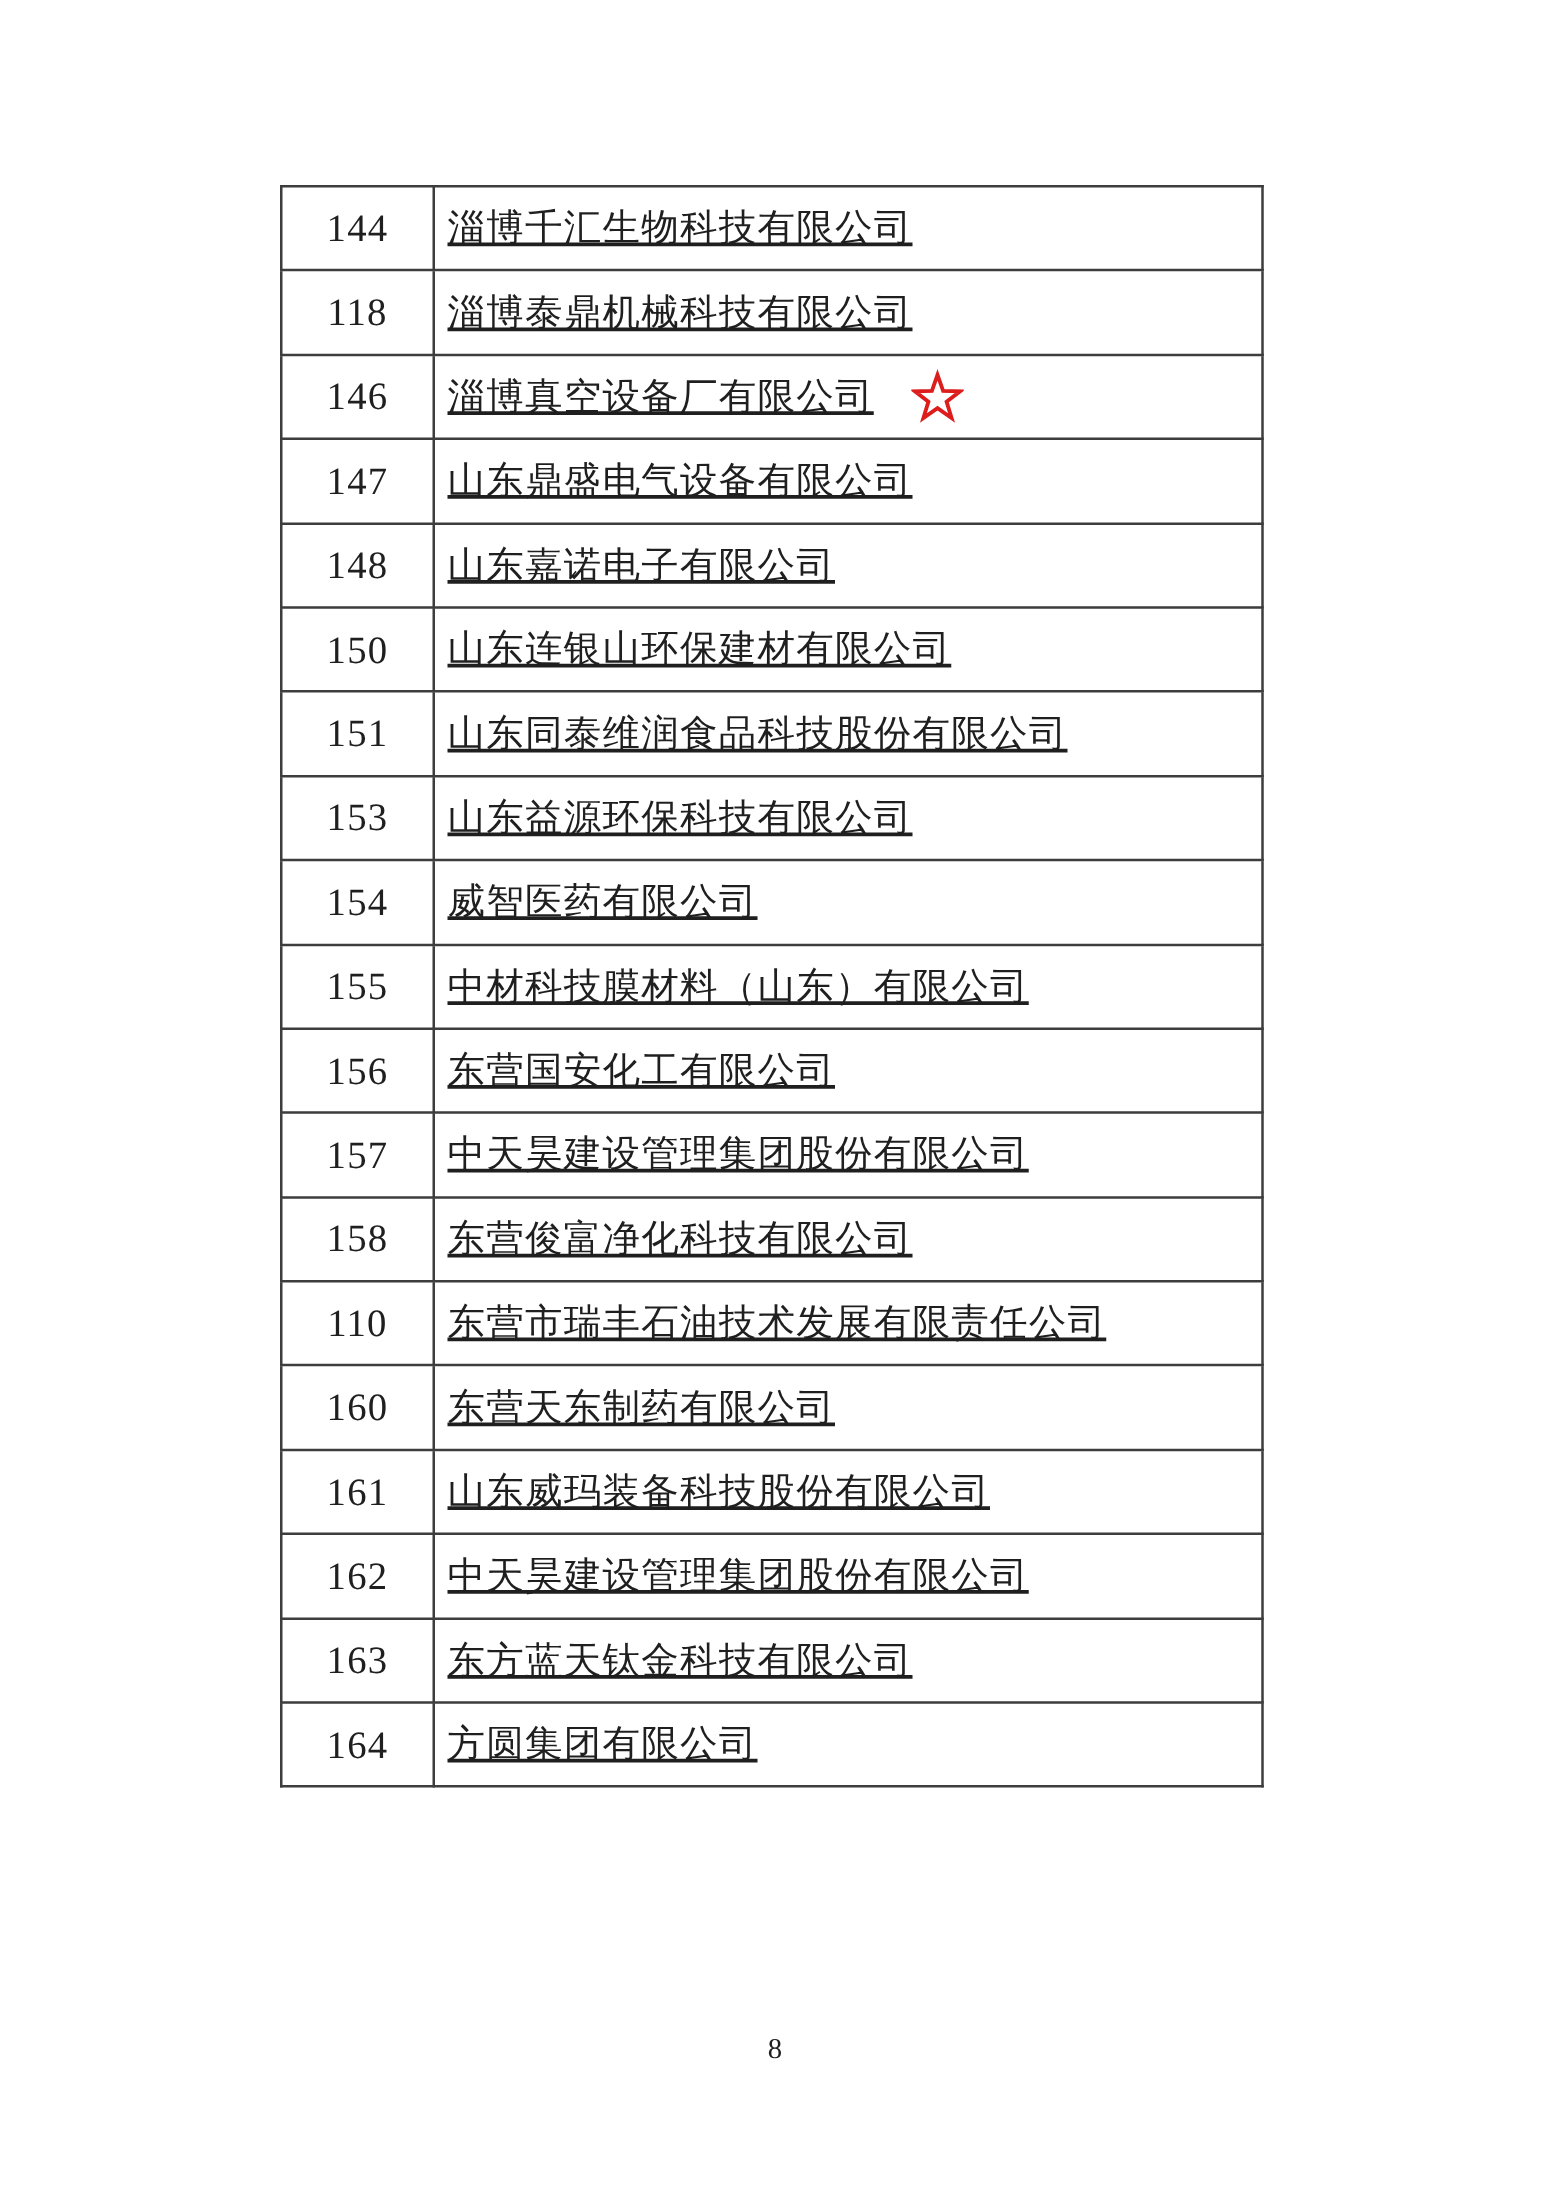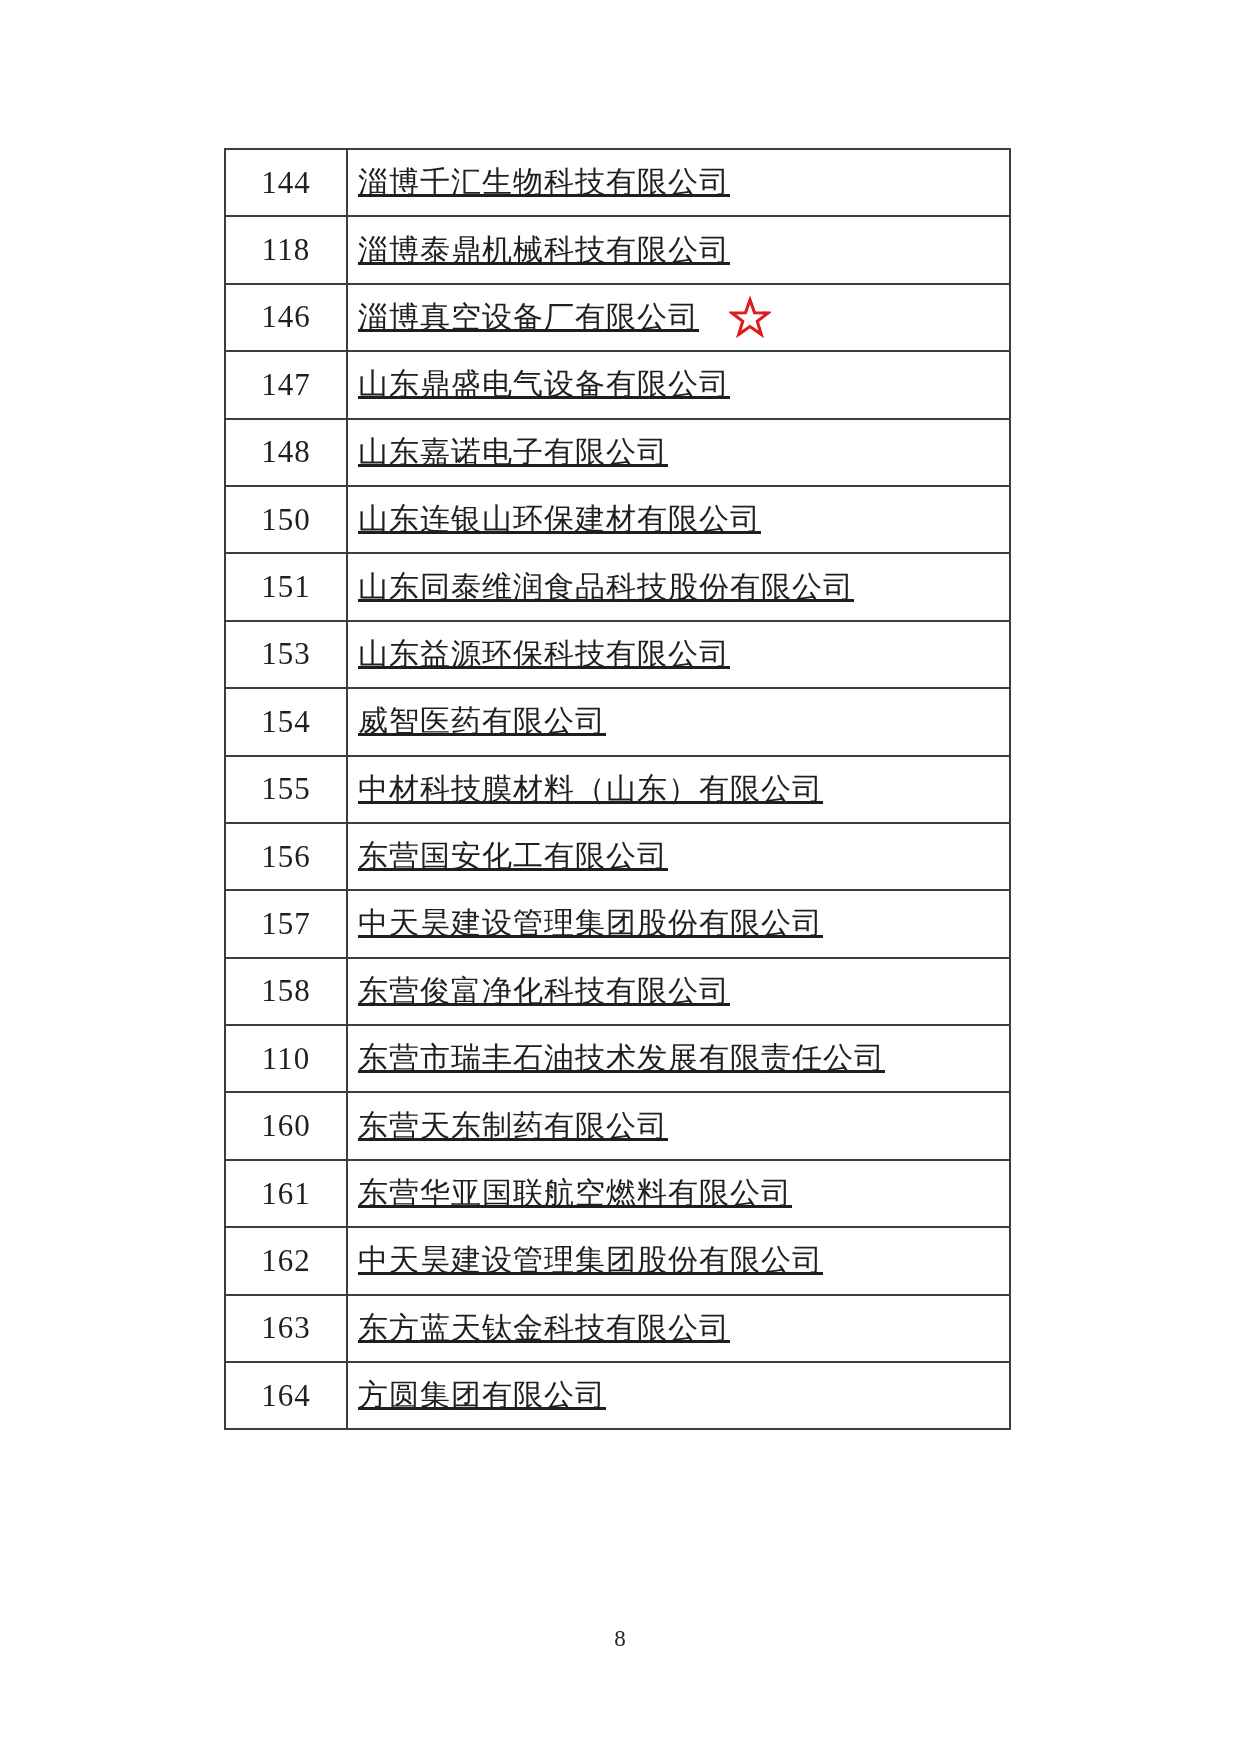--- a/index.html
+++ b/index.html
@@ -257,21 +257,21 @@
       </span>
     </td>
   </tr>
 
   <tr>
     <td class="cell-no">
       <span>161</span>
     </td>
     <td class="cell-name">
       <span class="name-wrap">
-        <span class="company-name">东营华亚国联航空燃料有限公司</span>
+        <span class="company-name">山东威玛装备科技股份有限公司</span>
 
       </span>
     </td>
   </tr>
 
   <tr>
     <td class="cell-no">
       <span>162</span>
     </td>
     <td class="cell-name">

